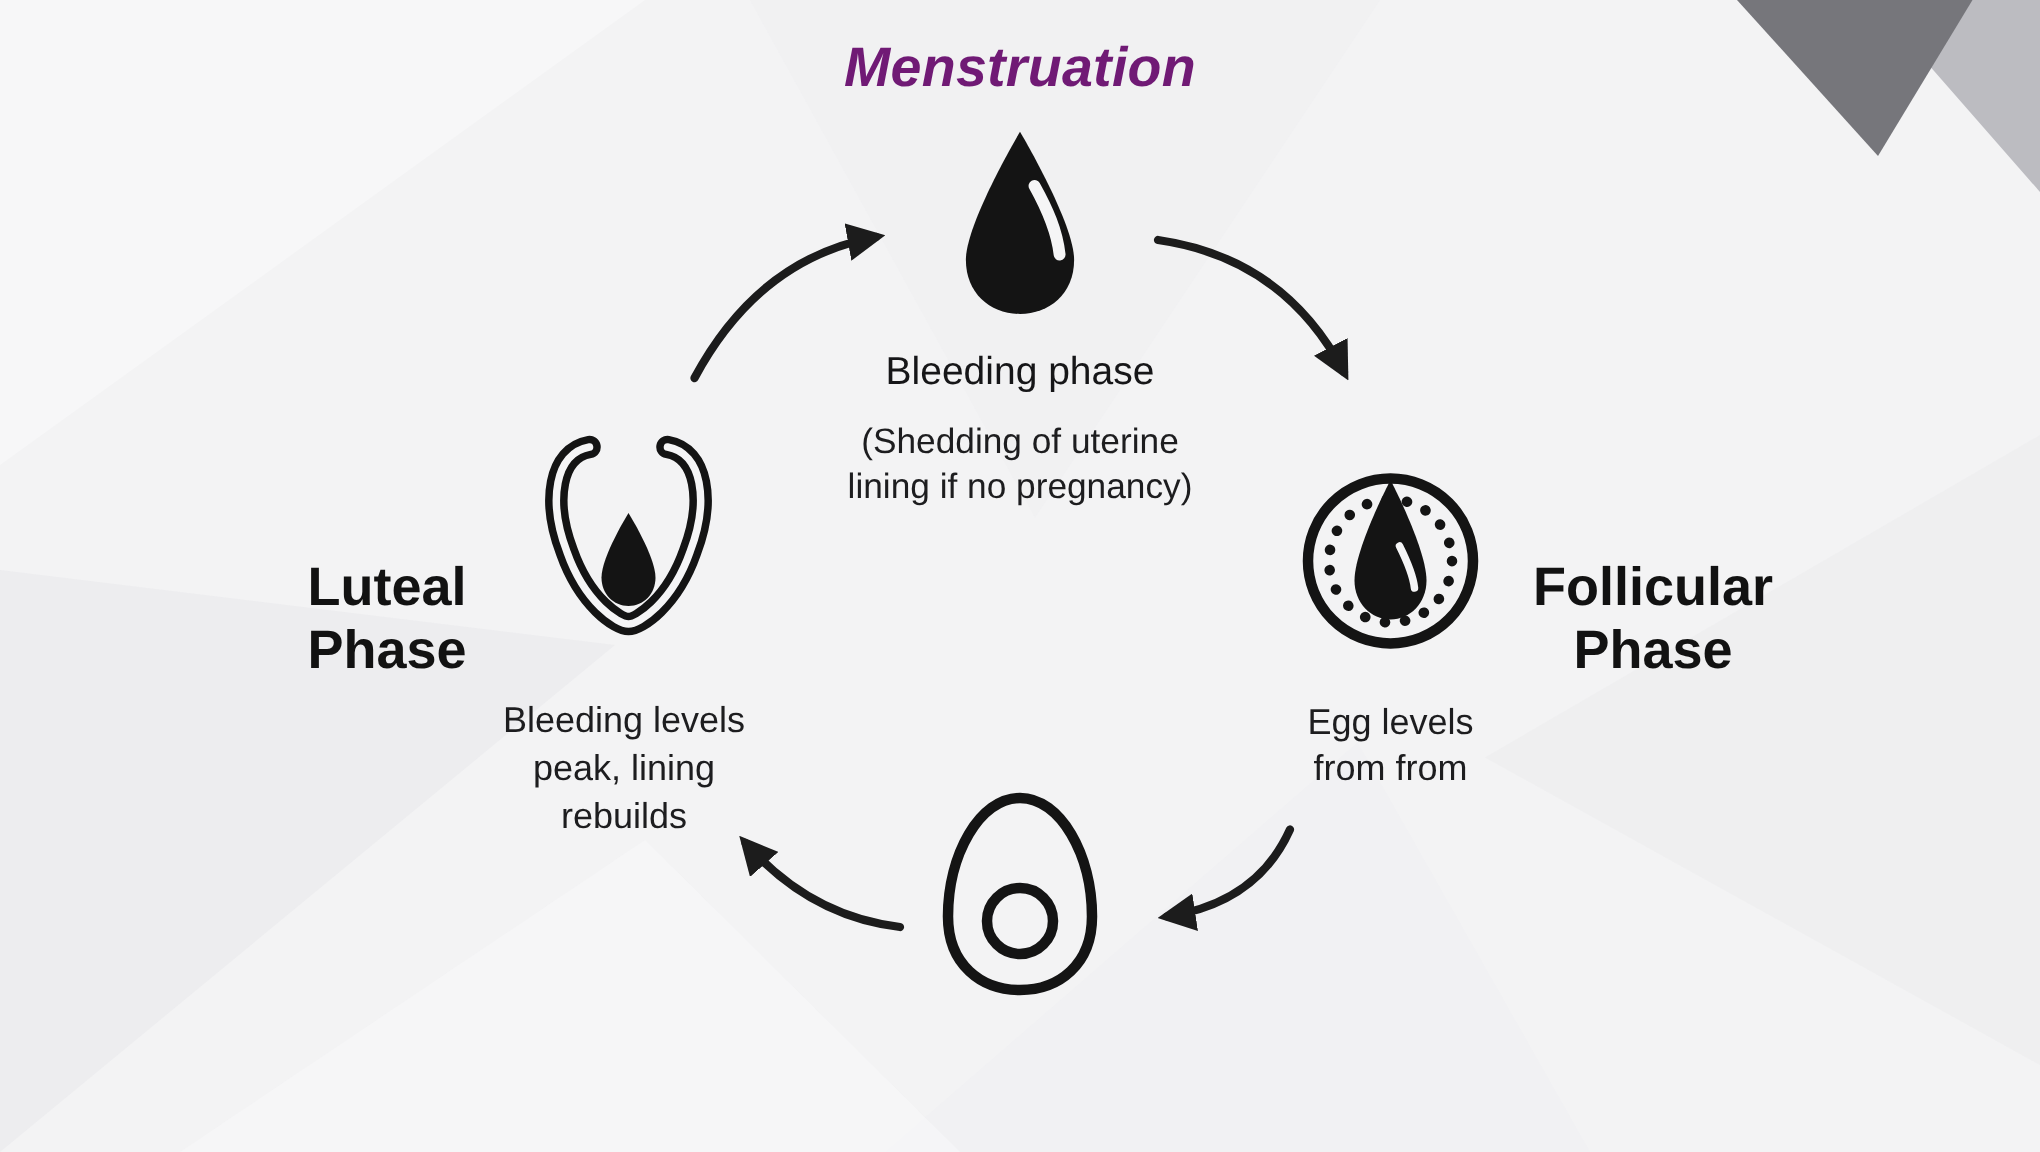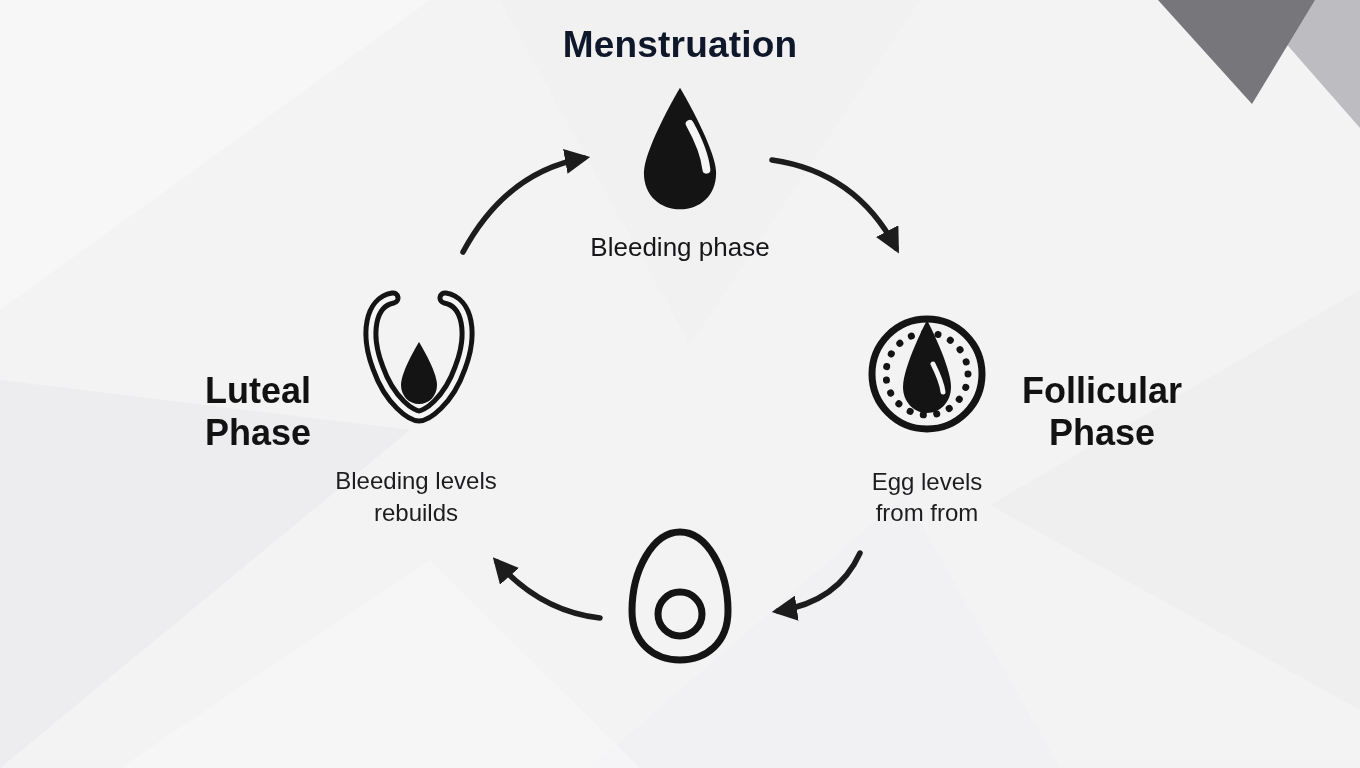--- a/index.html
+++ b/index.html
@@ -7,22 +7,22 @@
     width:1360px;height:768px;overflow:hidden;
     font-family:"Liberation Sans","DejaVu Sans",sans-serif;
     background:#f3f3f4;
   }
   .canvas{position:relative;width:1360px;height:768px;}
   svg.bg{position:absolute;left:0;top:0;width:1360px;height:768px;}
   svg.arrows{position:absolute;left:0;top:0;width:1360px;height:768px;pointer-events:none;}
   .abs{position:absolute;}
   .center-x{left:50%;transform:translateX(-50%);}
   .node-title{
-    font-weight:700;color:#0f172a;font-size:37px;letter-spacing:.2px;
-    white-space:nowrap;
+    font-weight:700;color:#701a75;font-size:37px;letter-spacing:.2px;
+    white-space:nowrap;font-style:italic;
   }
   .side-title{
     font-weight:700;color:#121212;font-size:36px;line-height:42px;text-align:center;margin-top:44px;
   }
   .detail{
     color:#1d1d1f;font-size:24px;line-height:31px;text-align:center;font-weight:400;
   }
   .subtitle{
     color:#161618;font-size:26px;line-height:32px;text-align:center;font-weight:500;
     margin-bottom:16px;
@@ -62,20 +62,24 @@
 
   <div class="abs center-x node-title" style="top:24px;">Menstruation</div>
 
   <svg class="icon-box" style="left:636px;top:84px;" width="88" height="130" viewBox="0 0 100 145">
     <path d="M50 3 C50 3 9 72 9 100 C9 126 28 141 50 141 C72 141 91 126 91 100 C91 72 50 3 50 3 Z" fill="#141414"></path>
     <path d="M61 44 C71 62 78 78 80 96" stroke="#f5f5f6" stroke-width="9" stroke-linecap="round" fill="none"></path>
   </svg>
 
   <div class="abs center-x" style="top:231px;width:440px;">
     <div class="subtitle">Bleeding phase</div>
+    <div class="detail" style="font-size:23.5px;line-height:30px;">
+      <div>(Shedding of uterine</div>
+      <div>lining if no pregnancy)</div>
+    </div>
   </div>
 
   <svg class="icon-box" style="left:862px;top:298px;" width="130" height="140" viewBox="0 0 130 140">
     <circle cx="65" cy="76" r="55" fill="none" stroke="#141414" stroke-width="7"></circle>
     <circle cx="65" cy="76" r="41" fill="none" stroke="#141414" stroke-width="7" stroke-dasharray="0.1 13.5" stroke-linecap="round"></circle>
     <path d="M65 22 C65 22 41 68 41 89 C41 104 52 115 65 115 C78 115 89 104 89 89 C89 68 65 22 65 22 Z" fill="#141414"></path>
     <path d="M71 66 C76 76 80 85 81 94" stroke="#f5f5f6" stroke-width="5" stroke-linecap="round" fill="none"></path>
   </svg>
 
   <div class="abs side-title" style="left:1004px;top:326px;width:196px;">
@@ -100,16 +104,17 @@
     <path d="M67 52 C67 52 49 81 49 95 C49 106 57 114 67 114 C77 114 85 106 85 95 C85 81 67 52 67 52 Z" fill="#141414"></path>
   </svg>
 
   <div class="abs side-title" style="left:163px;top:326px;width:190px;">
     <div>Luteal</div>
     <div>Phase</div>
   </div>
 
   <div class="abs detail" style="left:302px;top:465px;width:228px;line-height:32px;">
     <div>Bleeding levels</div>
+    <div>peak, lining</div>
     <div>rebuilds</div>
   </div>
 
 </div>
 
 </body></html>

